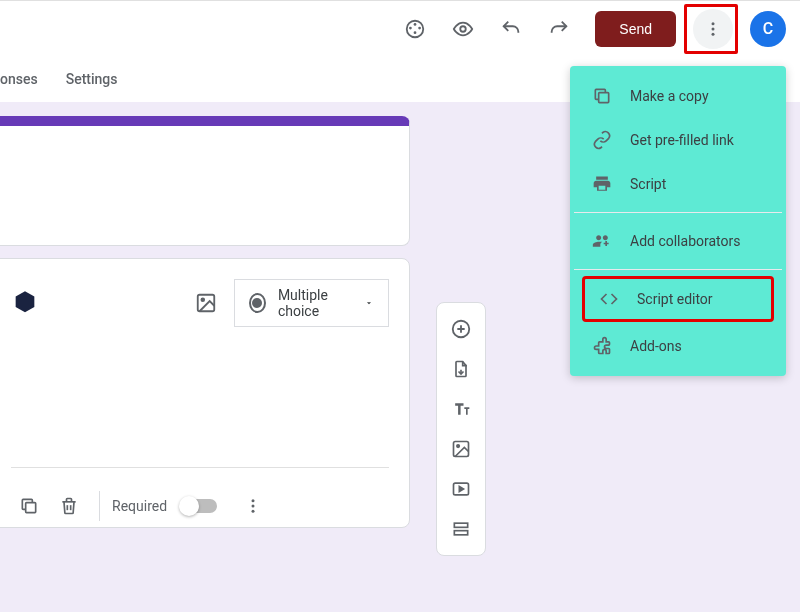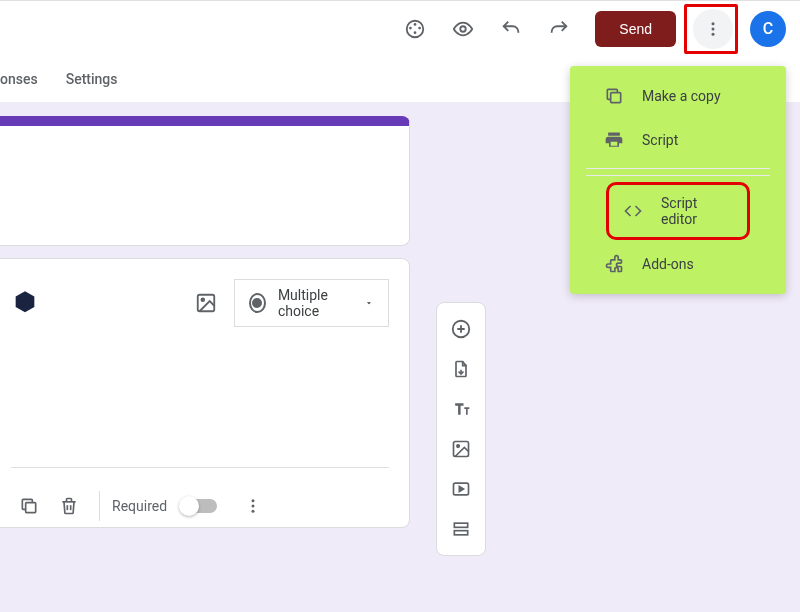--- a/index.html
+++ b/index.html
@@ -209,24 +209,24 @@
       display:flex;align-items:center;justify-content:center;
       color: #5f6368;
       cursor: pointer;
       border-radius: 4px;
     }
     .dropdown-menu {
       position: absolute;
       top: 66px;
       left: 570px;
       width: 216px;
-      background: #bef264;
+      background: #5eead4;
       border-radius: 4px;
       box-shadow: 0 2px 10px rgba(0,0,0,0.2);
-      padding: 8px 16px;
+      padding: 8px 4px;
     }
     .menu-item {
       display: flex;
       align-items: center;
       gap: 18px;
       padding: 12px 18px;
       font-size: 14px;
       color: #3c4043;
       cursor: pointer;
     }
@@ -234,22 +234,22 @@
       width: 20px; height: 20px; color:#5f6368;
       flex-shrink: 0;
     }
     .menu-divider {
       height: 1px;
       background: #e8eaed;
       margin: 6px 0;
     }
     .menu-highlight {
       border: 3px solid #e30000;
-      margin: 2px 20px;
-      border-radius: 10px;
+      margin: 2px 8px;
+      border-radius: 4px;
     }
     .menu-highlight .menu-item { padding: 10px 14px; }
     .footer-icons { display:flex; align-items:center; gap: 4px; }
     .footer-icons .icon-btn { width: 36px; height: 36px; }
     .qtype-left { display:flex; align-items:center; gap:12px; }
     .tl-drag {
       position:absolute;
       top: 302px;
       left: -4px;
       color:#bdc1c6;
@@ -409,26 +409,39 @@
 
 <div class="dropdown-menu">
   <div class="menu-item">
     <svg viewBox="0 0 24 24" fill="none" stroke="currentColor" stroke-width="2">
         <rect x="8" y="8" width="12" height="12" rx="1"></rect>
         <path d="M16 8V5a1 1 0 00-1-1H5a1 1 0 00-1 1v10a1 1 0 001 1h3"></path>
       </svg>
     <span>Make a copy</span>
   </div>
   <div class="menu-item">
+    <svg viewBox="0 0 24 24" fill="none" stroke="currentColor" stroke-width="2">
+        <path d="M10 13a5 5 0 007 0l3-3a5 5 0 00-7-7l-1 1"></path>
+        <path d="M14 11a5 5 0 00-7 0l-3 3a5 5 0 007 7l1-1"></path>
+      </svg>
+    <span>Get pre-filled link</span>
+  </div>
+  <div class="menu-item">
     <svg viewBox="0 0 24 24" fill="currentColor">
         <path d="M19 8H5c-1.66 0-3 1.34-3 3v5h4v4h12v-4h4v-5c0-1.66-1.34-3-3-3zm-3 11H8v-5h8v5zm3-12H5V3h14v4z"></path>
       </svg>
     <span>Script</span>
   </div>
   <div class="menu-divider"></div>
+  <div class="menu-item">
+    <svg viewBox="0 0 24 24" fill="currentColor">
+        <path d="M16 11c1.66 0 3-1.34 3-3s-1.34-3-3-3-3 1.34-3 3 1.34 3 3 3zm-8 0c1.66 0 3-1.34 3-3S9.66 5 8 5 5 6.34 5 8s1.34 3 3 3zm0 2c-2.33 0-7 1.17-7 3.5V19h9v-2.5c0-.85.33-2.34 2.37-3.47C11.5 13.02 9.66 13 8 13zm12 1h-2v-2h-2v2h-2v2h2v2h2v-2h2v-2z"></path>
+      </svg>
+    <span>Add collaborators</span>
+  </div>
   <div class="menu-divider"></div>
   <div class="menu-highlight">
     <div class="menu-item">
       <svg viewBox="0 0 24 24" fill="none" stroke="currentColor" stroke-width="2">
           <path d="M9 18l-6-6 6-6"></path>
           <path d="M15 6l6 6-6 6"></path>
         </svg>
       <span>Script editor</span>
     </div>
   </div>

